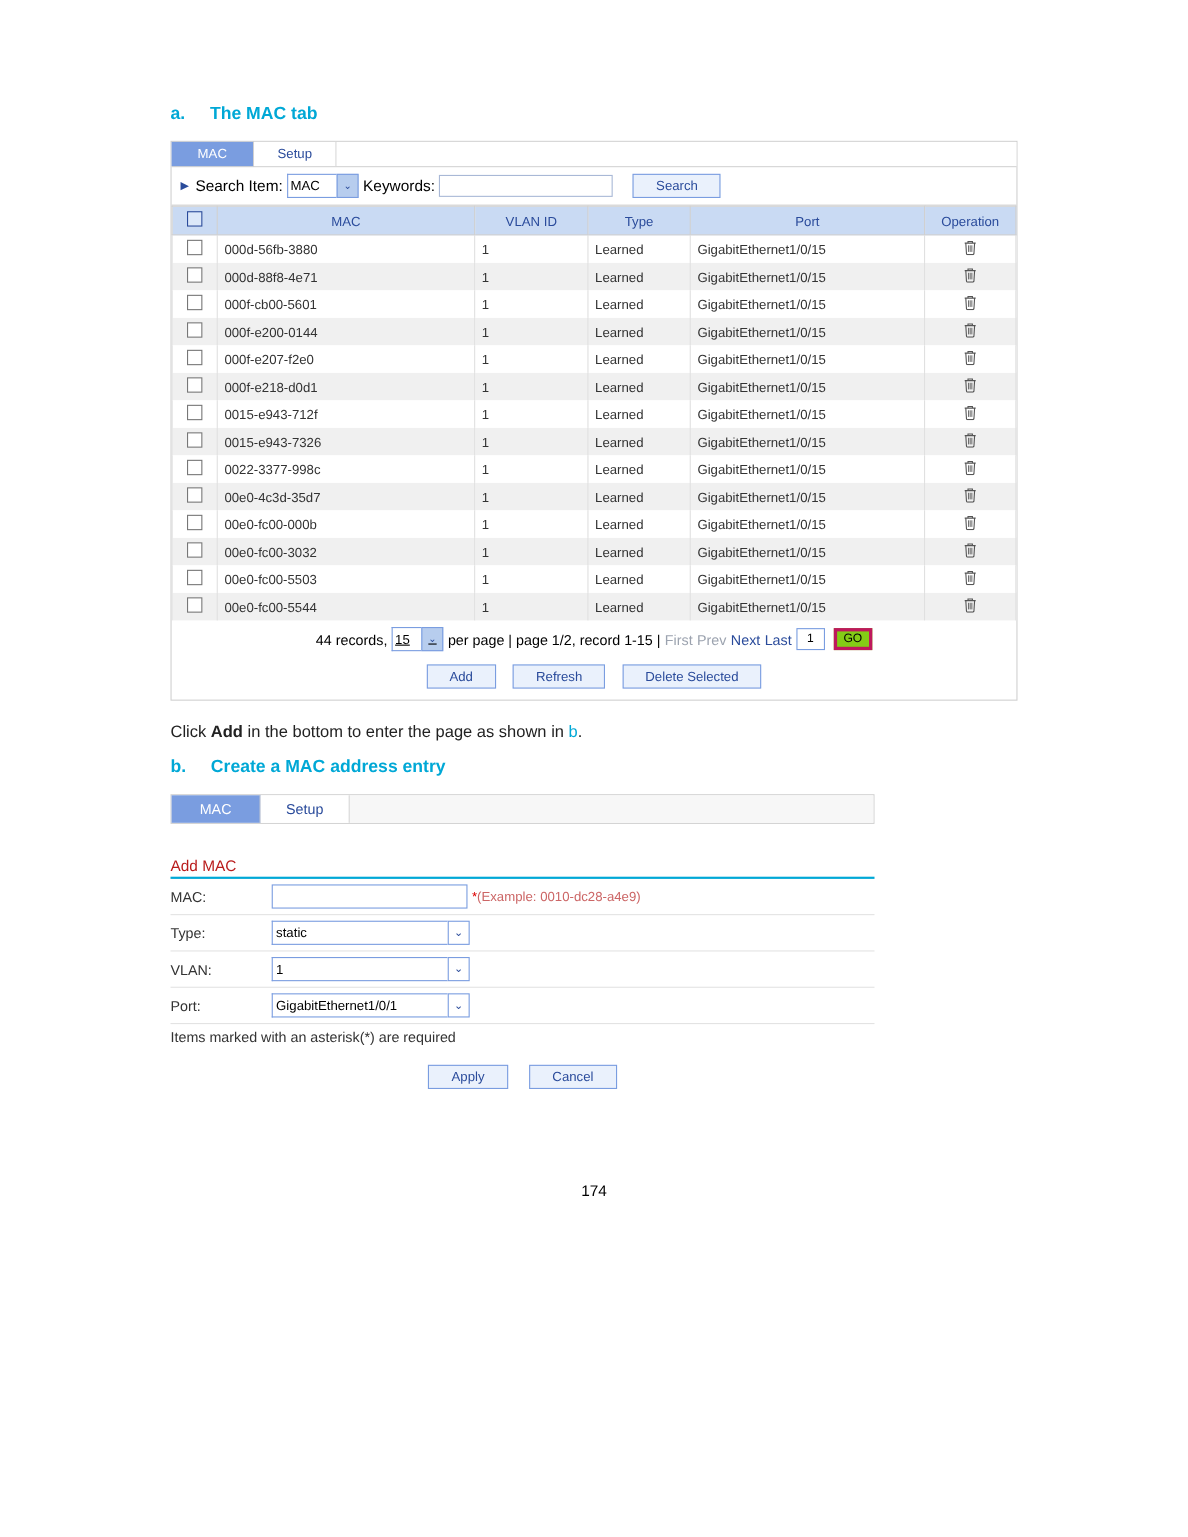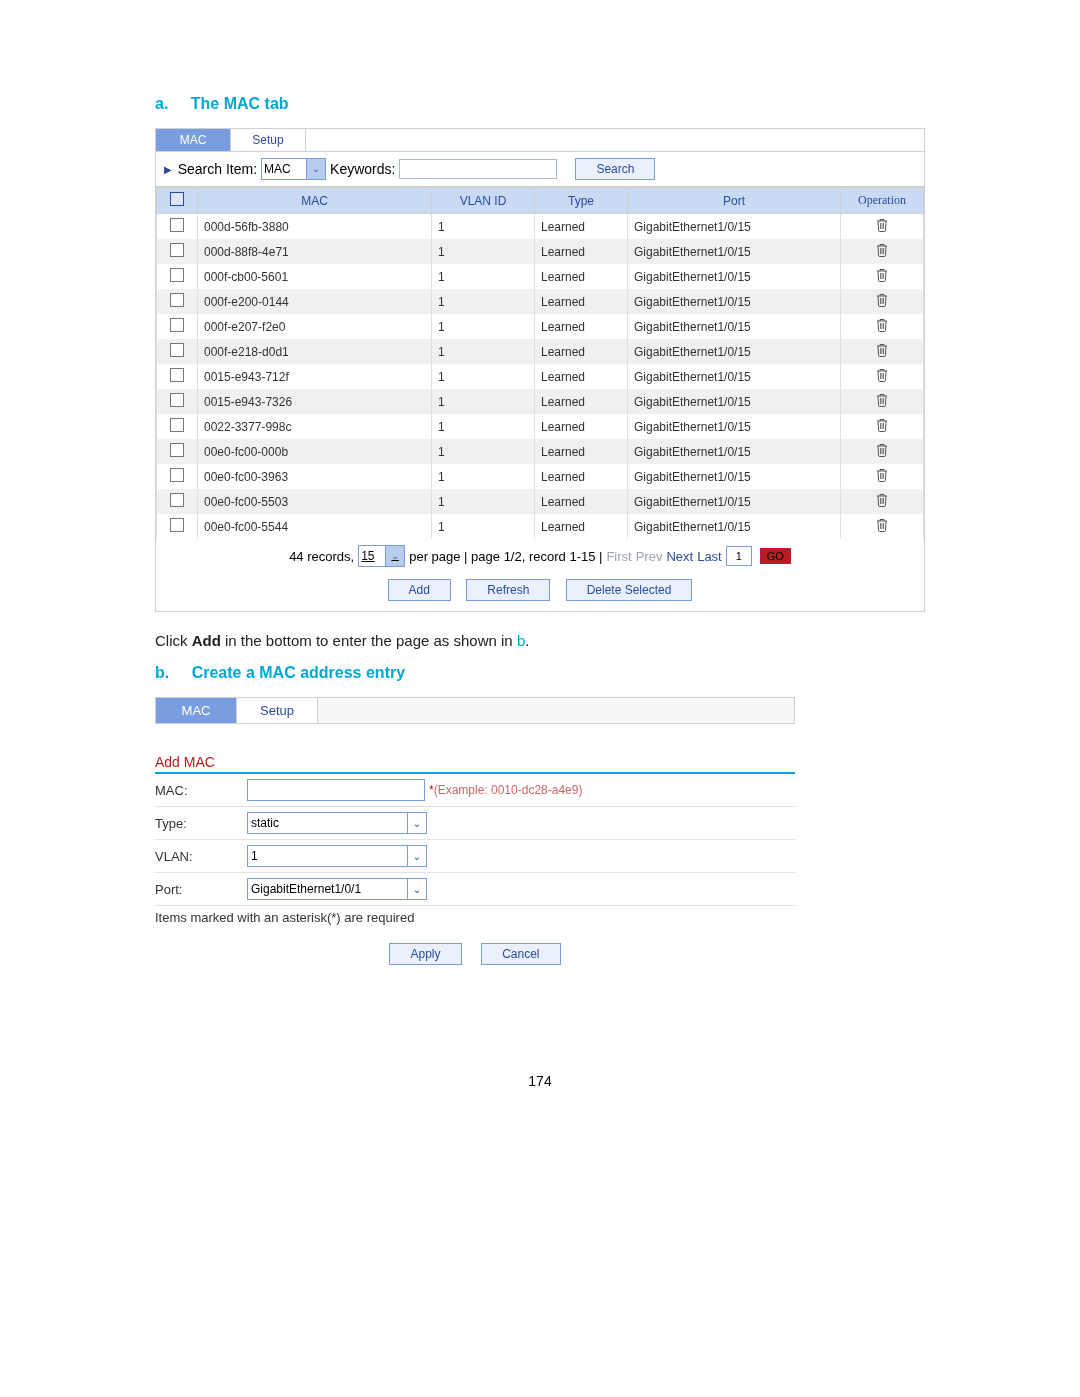--- a/index.html
+++ b/index.html
@@ -47,21 +47,21 @@
   table.mac-table tbody tr:nth-child(even) td { background:#f0f0f0; }
   table.mac-table tbody tr:nth-child(odd) td { background:#ffffff; }
   .chk { display:inline-block; width:12px; height:12px; border:1px solid #777; background:#fff; }
   .chk-h { display:inline-block; width:12px; height:12px; border:1px solid #2a4b9b; background:#dce8f9; }
   .trash { display:inline-flex; width:13px; height:14px; justify-content:center; }
   .trash svg { display:block; }
   .pager { text-align:center; padding:6px 4px; font-size:13px; display:flex; justify-content:center; align-items:center; gap:4px; flex-wrap:wrap; }
   .pager .muted { color:#9ca3af; }
   .pager .navlink { color:#2a4b9b; }
   .page-input { width:20px; height:16px; border:1px solid #7a9de0; font-size:11px; text-align:center; }
-  .go-btn { border:1px solid #be185d; background:#b91c1c; padding:1px 6px; font-size:11px; margin-left:4px; }
+  .go-btn { border:3px solid #be185d; background:#84cc16; padding:1px 6px; font-size:11px; margin-left:4px; }
   .footerbtns { text-align:center; padding:6px 0 10px 0; }
   .footerbtns .btn { margin:0 6px; }
   
   .panel-b { font-family: Tahoma, Arial, sans-serif; font-size:13px; width:640px; }
   .tabs-b-wrap { border:1px solid #d0d0d0; display:flex; }
   .tab-b { width:80px; text-align:center; padding:5px 0; border-right:1px solid #d0d0d0; color:#2a4b9b; background:#fff; }
   .tab-b.active { background:#7a9de0; color:#fff; }
   .tabs-b-rest { flex:1; background:#f7f7f7; }
   .formarea { margin-top:28px; }
   .formtitle { color:#b91c1c; padding:2px 0; border-bottom:2px solid #00a8d6; font-size:14px; }
@@ -70,21 +70,21 @@
   .form-control { border:1px solid #7a9de0; height:20px; font-size:12px; padding:0 3px; }
   .fc-text { width:170px; }
   .fc-sel-wrap { display:flex; align-items:center; }
   .fc-sel { border:1px solid #7a9de0; border-right:none; height:20px; font-size:12px; padding:0 6px 0 3px; display:flex; align-items:center; background:#fff; }
   .fc-chev { border:1px solid #7a9de0; width:18px; height:20px; display:flex; align-items:center; justify-content:center; font-size:10px; color:#2a4b9b; background:#fff; }
   .example { color:#c66; font-size:12px; margin-left:4px; }
   .example .ast { color:#d00; }
   .reqnote { color:#333; font-size:13px; padding:4px 0; }
   .actions-b { text-align:center; margin-top:14px; }
   .actions-b .btn { margin:0 8px; }
-  .pagenum { text-align:center; margin-top:108px; font-size:14px; }
+  .pagenum { text-align:center; margin-top:84px; font-size:14px; }
 </style>
 </head>
 <body>
 
 <div class="heading">
   <span class="letter">a.</span>
   <span>The MAC tab</span>
 </div>
 
 <div class="panel-a">
@@ -108,21 +108,21 @@
   </div>
 
   <table class="mac-table">
     <thead>
       <tr>
         <th style="width:28px;"><span class="chk-h"></span></th>
         <th>MAC</th>
         <th style="width:90px;">VLAN ID</th>
         <th style="width:80px;">Type</th>
         <th style="width:200px;">Port</th>
-        <th style="width:70px; text-align:center;font-family:Liberation Serif, serif;">Operation</th>
+        <th style="width:70px; text-align:center;">Operation</th>
       </tr>
     </thead>
     <tbody id="mac-tbody">
         <tr>
           <td style="text-align:center;"><span class="chk"></span></td>
           <td>000d-56fb-3880</td>
           <td>1</td>
           <td>Learned</td>
           <td>GigabitEthernet1/0/15</td>
           <td style="text-align:center;"><span class="trash">
@@ -231,34 +231,47 @@
           <td>GigabitEthernet1/0/15</td>
           <td style="text-align:center;"><span class="trash">
               <svg width="12" height="14" viewBox="0 0 12 14">
                 <path d="M1 3h10M4 3V1.5h4V3M2 3l.6 9.5A1 1 0 0 0 3.6 13.5h4.8a1 1 0 0 0 1-.9L10 3" fill="none" stroke="#555" stroke-width="1"></path>
                 <path d="M4.5 5v6M6 5v6M7.5 5v6" stroke="#555" stroke-width="0.8"></path>
               </svg>
             </span></td>
         </tr>
         <tr>
           <td style="text-align:center;"><span class="chk"></span></td>
+          <td>00e0-4c3d-35d7</td>
+          <td>1</td>
+          <td>Learned</td>
+          <td>GigabitEthernet1/0/15</td>
+          <td style="text-align:center;"><span class="trash">
+              <svg width="12" height="14" viewBox="0 0 12 14">
+                <path d="M1 3h10M4 3V1.5h4V3M2 3l.6 9.5A1 1 0 0 0 3.6 13.5h4.8a1 1 0 0 0 1-.9L10 3" fill="none" stroke="#555" stroke-width="1"></path>
+                <path d="M4.5 5v6M6 5v6M7.5 5v6" stroke="#555" stroke-width="0.8"></path>
+              </svg>
+            </span></td>
+        </tr>
+        <tr>
+          <td style="text-align:center;"><span class="chk"></span></td>
           <td>00e0-fc00-000b</td>
           <td>1</td>
           <td>Learned</td>
           <td>GigabitEthernet1/0/15</td>
           <td style="text-align:center;"><span class="trash">
               <svg width="12" height="14" viewBox="0 0 12 14">
                 <path d="M1 3h10M4 3V1.5h4V3M2 3l.6 9.5A1 1 0 0 0 3.6 13.5h4.8a1 1 0 0 0 1-.9L10 3" fill="none" stroke="#555" stroke-width="1"></path>
                 <path d="M4.5 5v6M6 5v6M7.5 5v6" stroke="#555" stroke-width="0.8"></path>
               </svg>
             </span></td>
         </tr>
         <tr>
           <td style="text-align:center;"><span class="chk"></span></td>
-          <td>00e0-fc00-3963</td>
+          <td>00e0-fc00-3032</td>
           <td>1</td>
           <td>Learned</td>
           <td>GigabitEthernet1/0/15</td>
           <td style="text-align:center;"><span class="trash">
               <svg width="12" height="14" viewBox="0 0 12 14">
                 <path d="M1 3h10M4 3V1.5h4V3M2 3l.6 9.5A1 1 0 0 0 3.6 13.5h4.8a1 1 0 0 0 1-.9L10 3" fill="none" stroke="#555" stroke-width="1"></path>
                 <path d="M4.5 5v6M6 5v6M7.5 5v6" stroke="#555" stroke-width="0.8"></path>
               </svg>
             </span></td>
         </tr>

